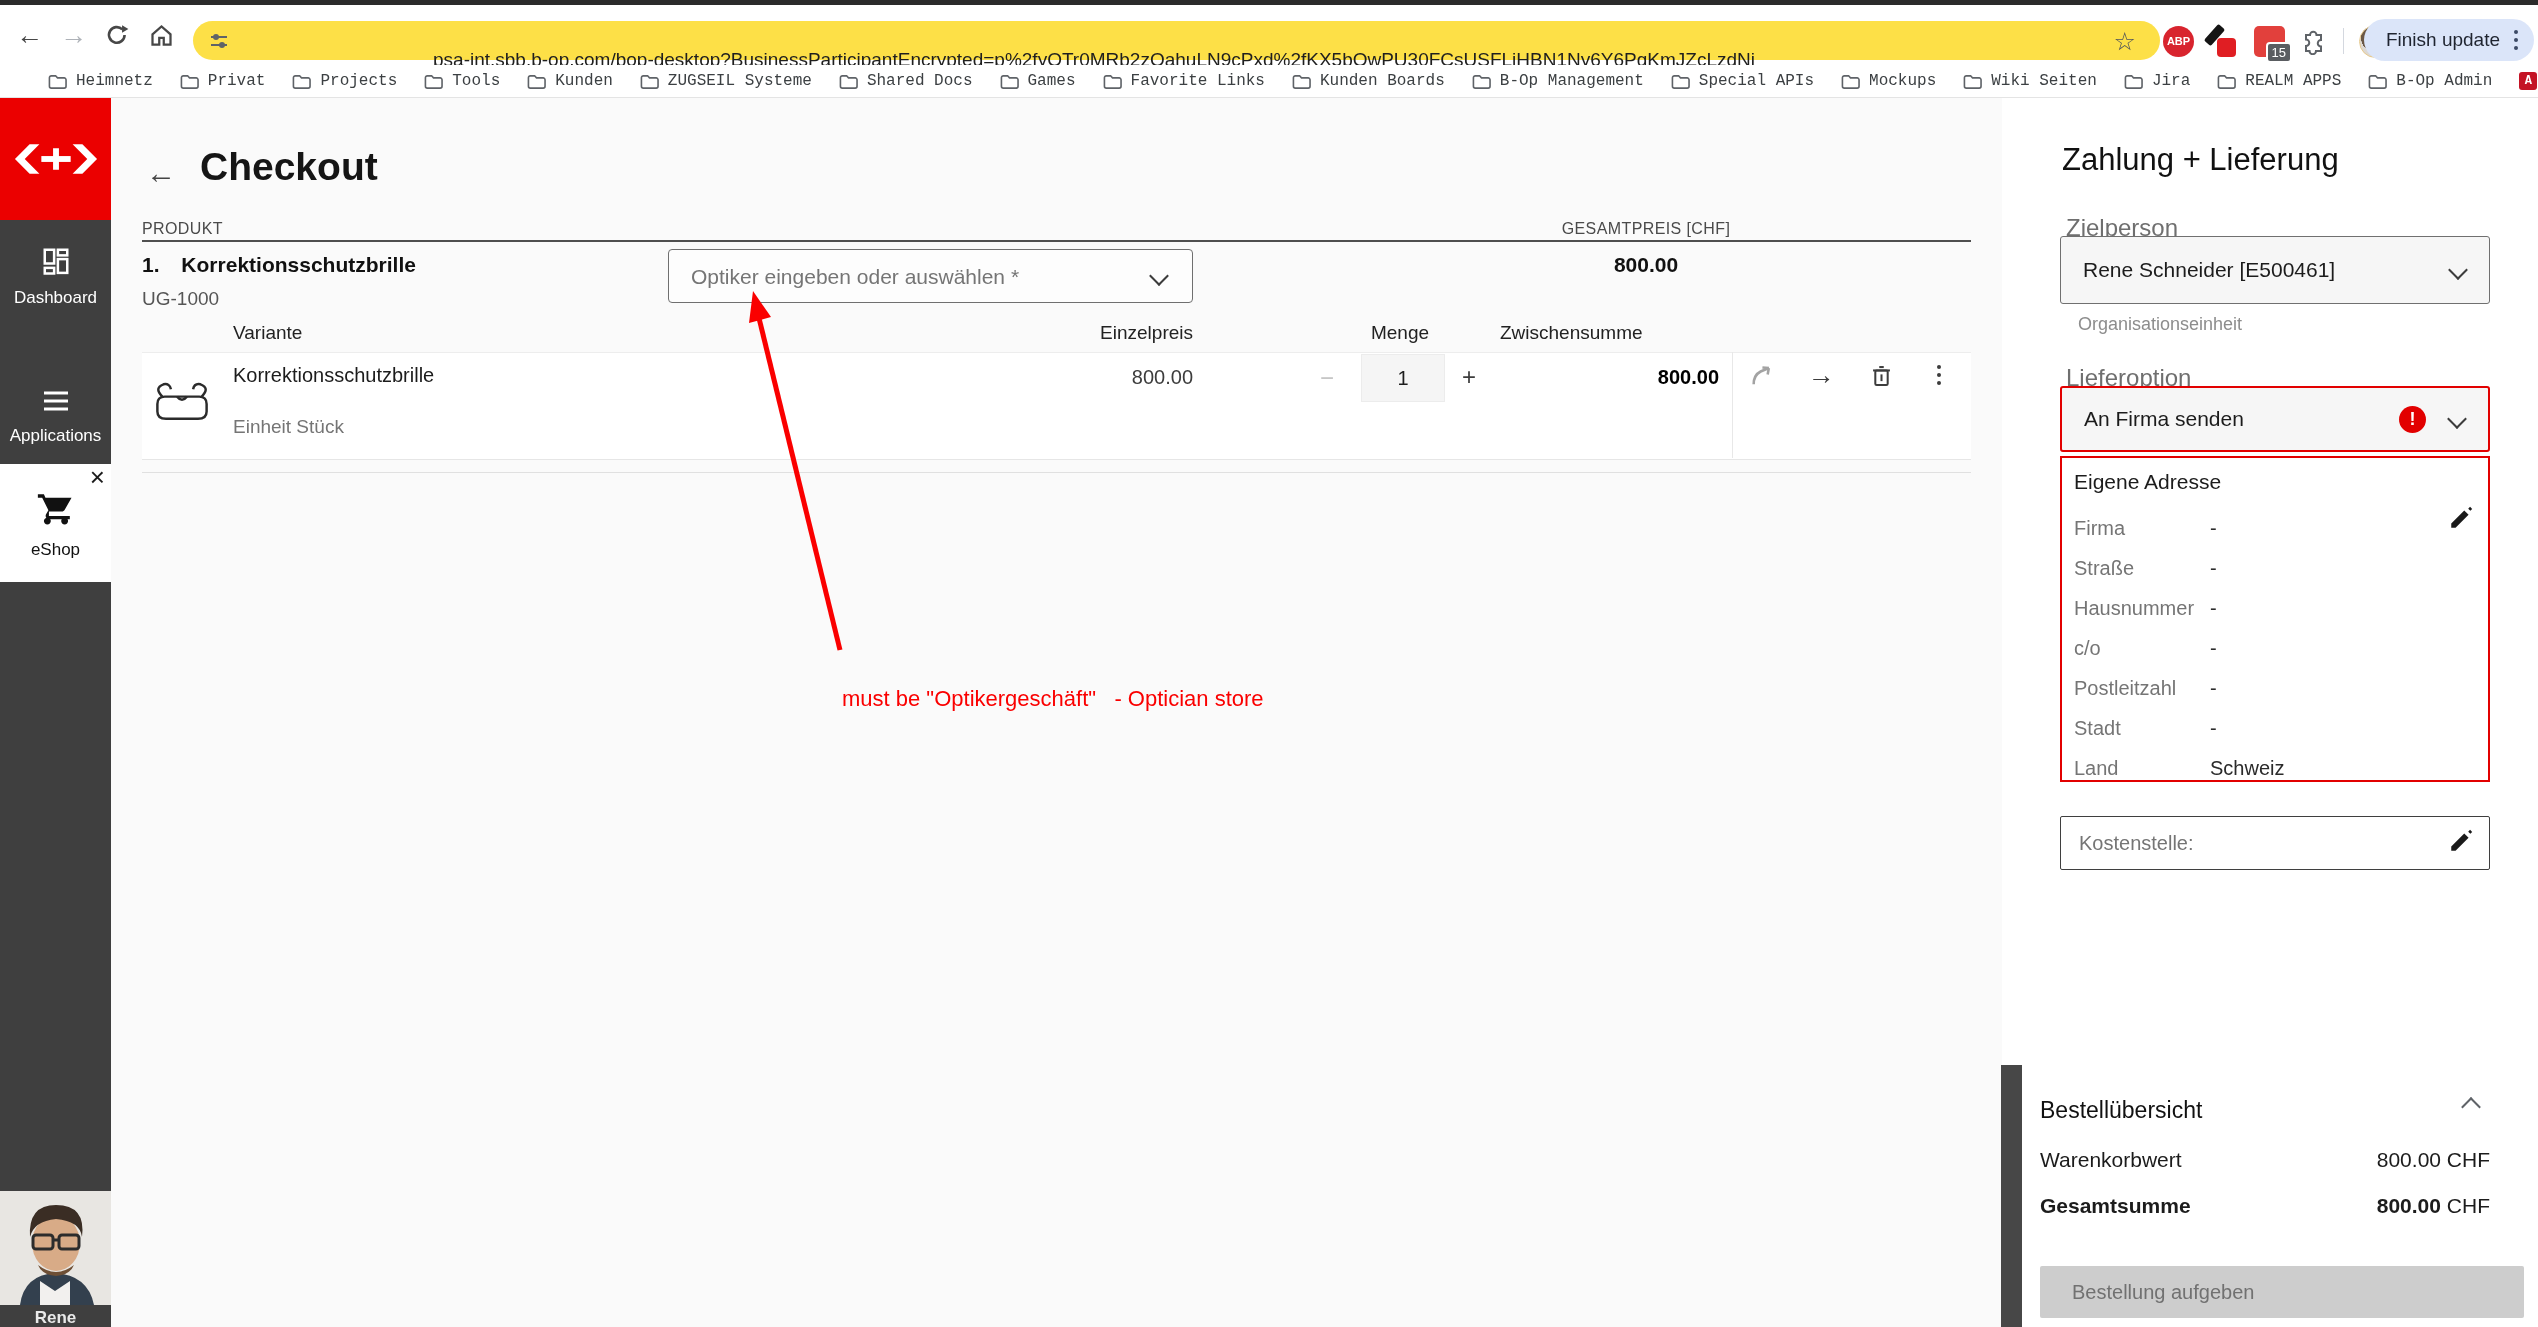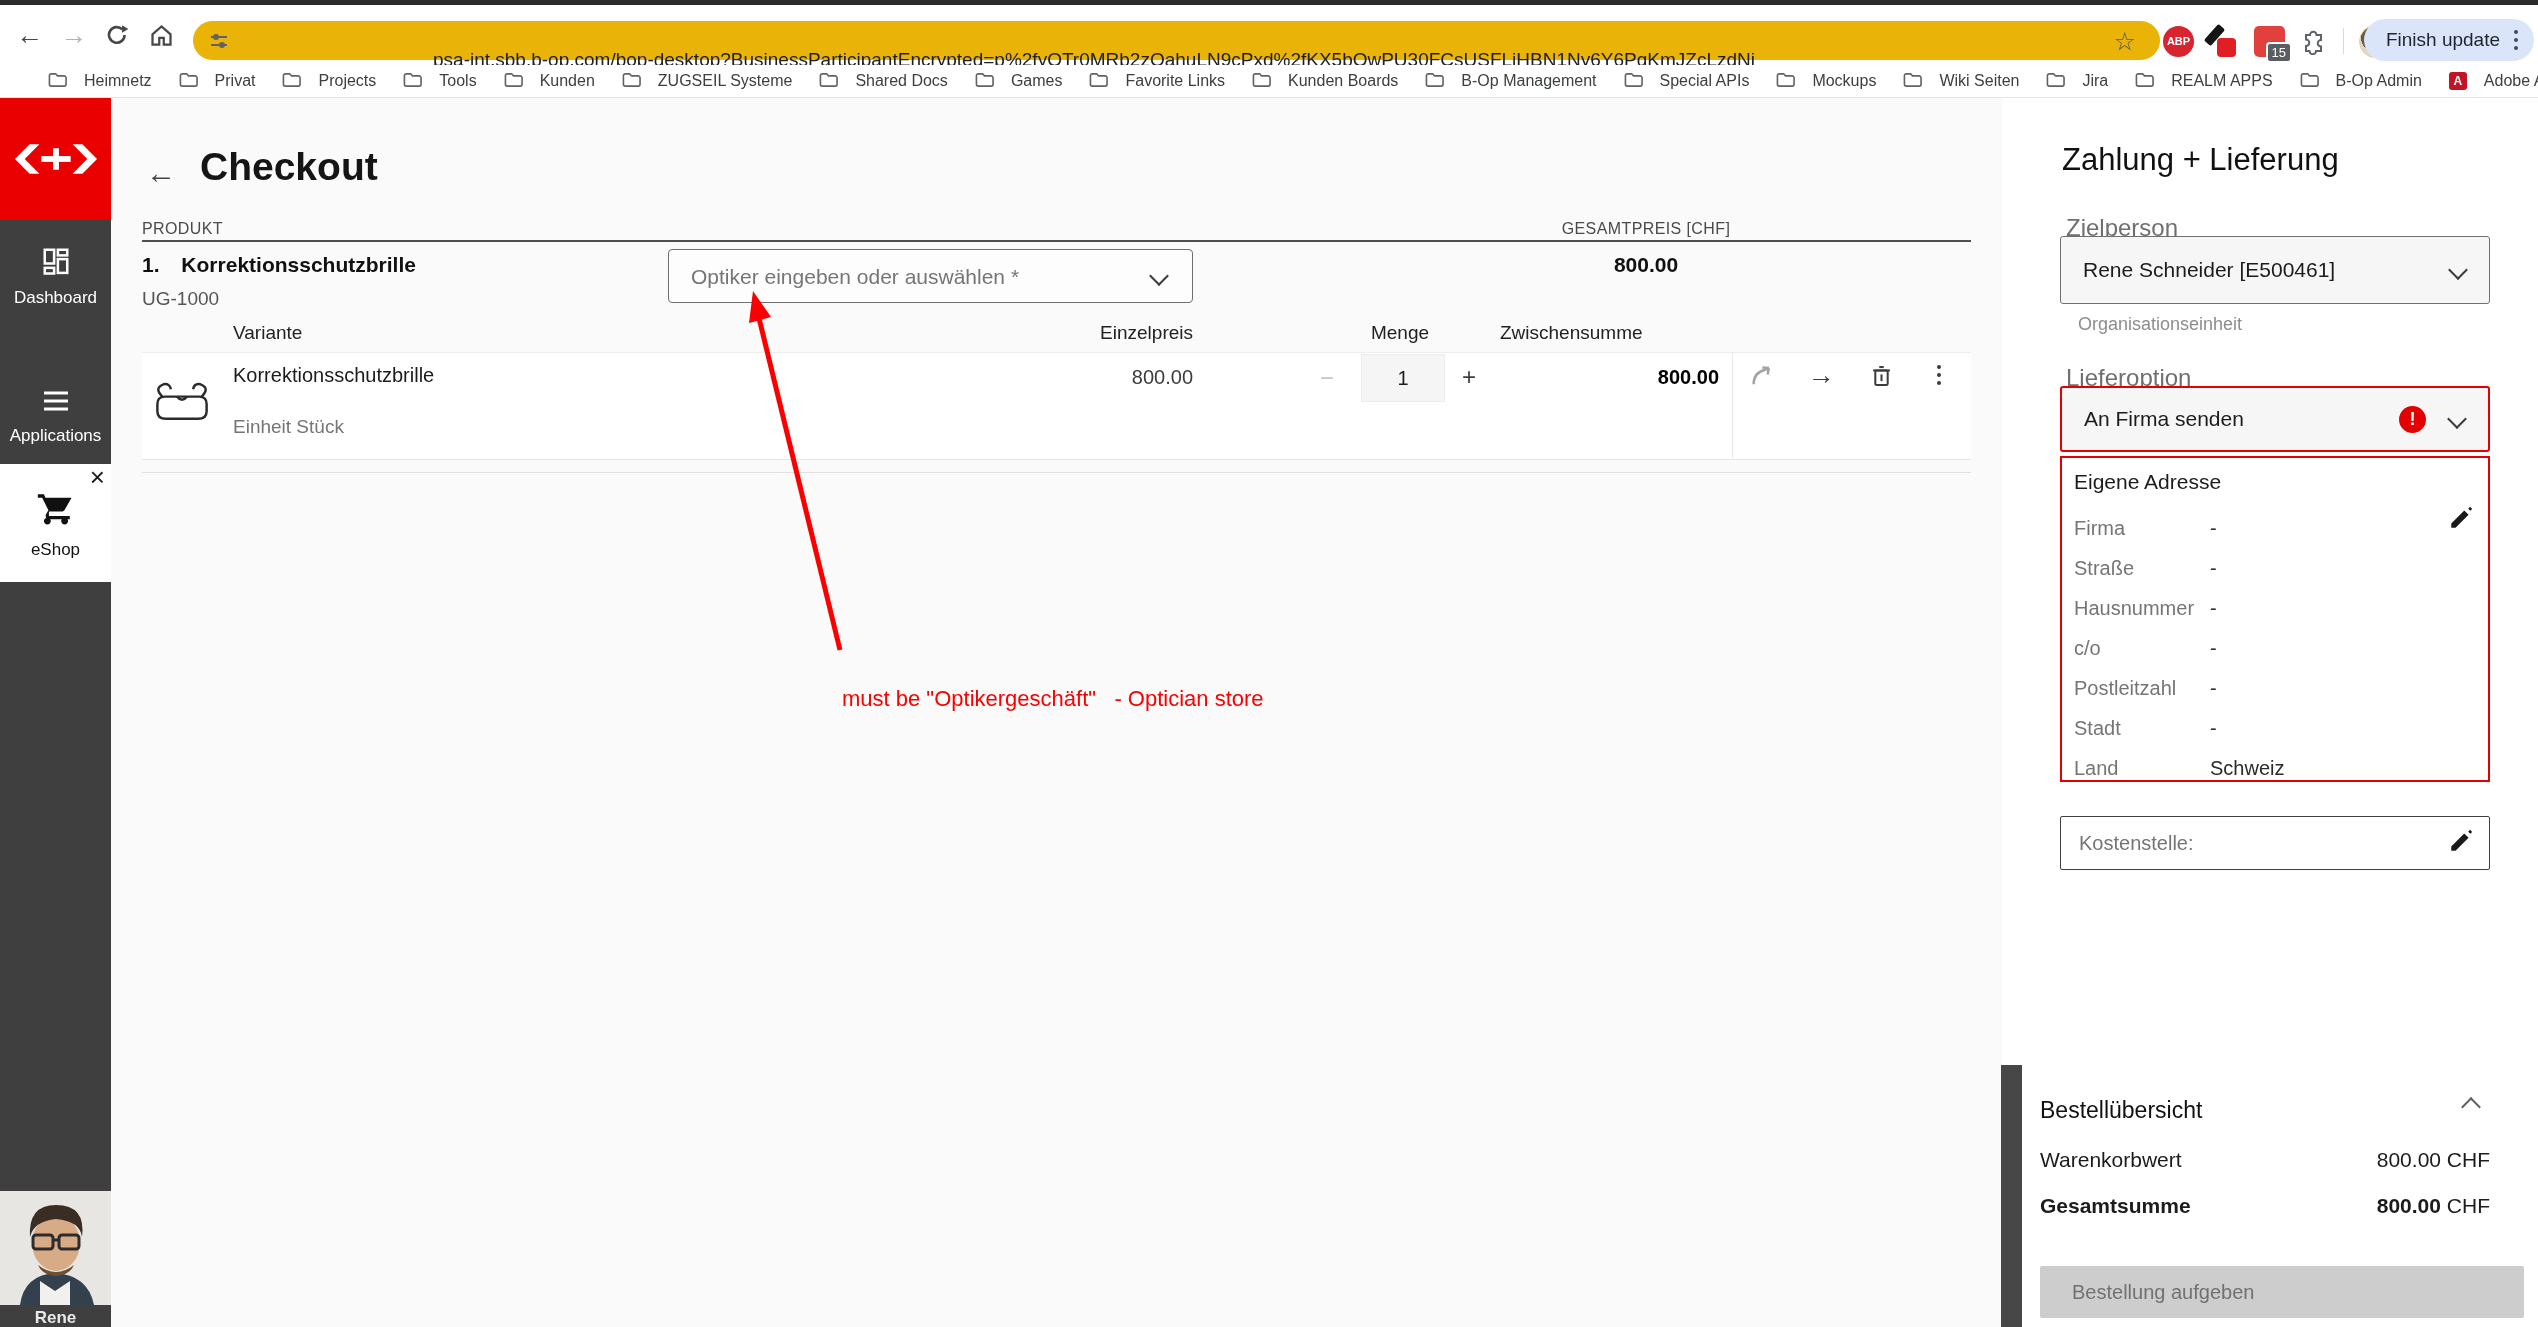--- a/index.html
+++ b/index.html
@@ -3,36 +3,36 @@
 <meta charset="utf-8">
 <style>
   html,body{margin:0;padding:0;background:#fff;}
   body{font-family:"Liberation Sans","DejaVu Sans",sans-serif;width:2538px;height:1327px;overflow:hidden;position:relative;color:#212121;}
   .abs{position:absolute;}
   
   #top-strip{left:0;top:0;width:2538px;height:5px;background:#2b2b2b;}
   #toolbar{left:0;top:5px;width:2538px;height:60px;background:#ffffff;}
   .nav-ic{font-size:27px;color:#474747;line-height:1;}
   .nav-ic.disabled{color:#aeb2b8;}
-  #url-pill{left:193px;top:16px;width:1967px;height:39px;background:#eab308;border-radius:20px;}
+  #url-pill{left:193px;top:16px;width:1967px;height:39px;background:#fde047;border-radius:20px;}
   #url-text{left:240px;top:28px;font-size:19px;color:#1f1f1f;white-space:nowrap;}
   .ext-row{left:2163px;top:17px;height:38px;display:flex;align-items:center;gap:15px;}
   .abp{width:31px;height:31px;border-radius:50%;background:#d8242e;color:#fff;font-size:11px;font-weight:bold;display:flex;align-items:center;justify-content:center;}
   .cz{width:30px;height:30px;position:relative;}
   .cz .sq{position:absolute;left:8px;top:12px;width:19px;height:19px;background:#e01e23;border-radius:4px;}
   .cz .drop{position:absolute;left:1px;top:-2px;width:9px;height:22px;background:#151515;border-radius:2px;transform:rotate(42deg);}
   .red15{width:31px;height:31px;background:#e2403c;border-radius:5px;position:relative;}
   .red15 .badge{position:absolute;right:-7px;bottom:-6px;background:#5a5d61;color:#fff;font-size:13px;border-radius:4px;padding:1px 4px;border:2px solid #fff;}
   .vdiv{width:1px;height:26px;background:#d4d8df;}
   .avatar{width:31px;height:31px;border-radius:50%;background:radial-gradient(circle at 50% 38%,#e9c9a6 0 38%,#6b5846 39% 58%,#ddd8d2 59%);border:1px solid #e6c98c;}
   #update-chip{right:4px;top:14px;height:42px;background:#dbe5f9;border-radius:21px;display:flex;align-items:center;gap:14px;padding:0 16px 0 22px;}
   #update-chip span{font-size:19px;color:#1f2430;}
   .dots{width:4px;height:4px;border-radius:50%;background:#3c4a66;box-shadow:0 8px 0 #3c4a66,0 16px 0 #3c4a66;margin-top:-16px;}
   #bookmarks{left:0;top:65px;width:2538px;height:33px;background:#fff;border-bottom:1px solid #e4e4e4;display:flex;align-items:center;padding:0 12px;box-sizing:border-box;}
-  .bm{display:flex;align-items:flex-start;gap:17px;font-size:16px;color:#3c4043;white-space:nowrap;}
+  .bm{display:flex;align-items:flex-end;gap:9px;font-size:16px;color:#3c4043;white-space:nowrap;font-family:Liberation Mono, monospace;}
   #bm-list{display:flex;align-items:center;gap:27px;margin-left:20px;}
   .bm-div{width:1px;height:22px;background:#c9d2e3;margin-left:16px;}
   .grid-ic{width:20px;height:20px;}
   
   #sidebar{left:0;top:98px;width:111px;height:1229px;background:#3f3f3f;}
   #logo{left:0;top:98px;width:111px;height:122px;background:#eb0000;display:flex;align-items:center;justify-content:center;}
   .side-item{width:111px;text-align:center;color:#fff;}
   .side-label{font-size:17px;margin-top:8px;}
   #eshop-tile{left:0;top:464px;width:111px;height:118px;background:#fff;color:#1a1a1a;}
   #eshop-close{position:absolute;right:6px;top:0px;font-size:26px;color:#1a1a1a;line-height:1;}

